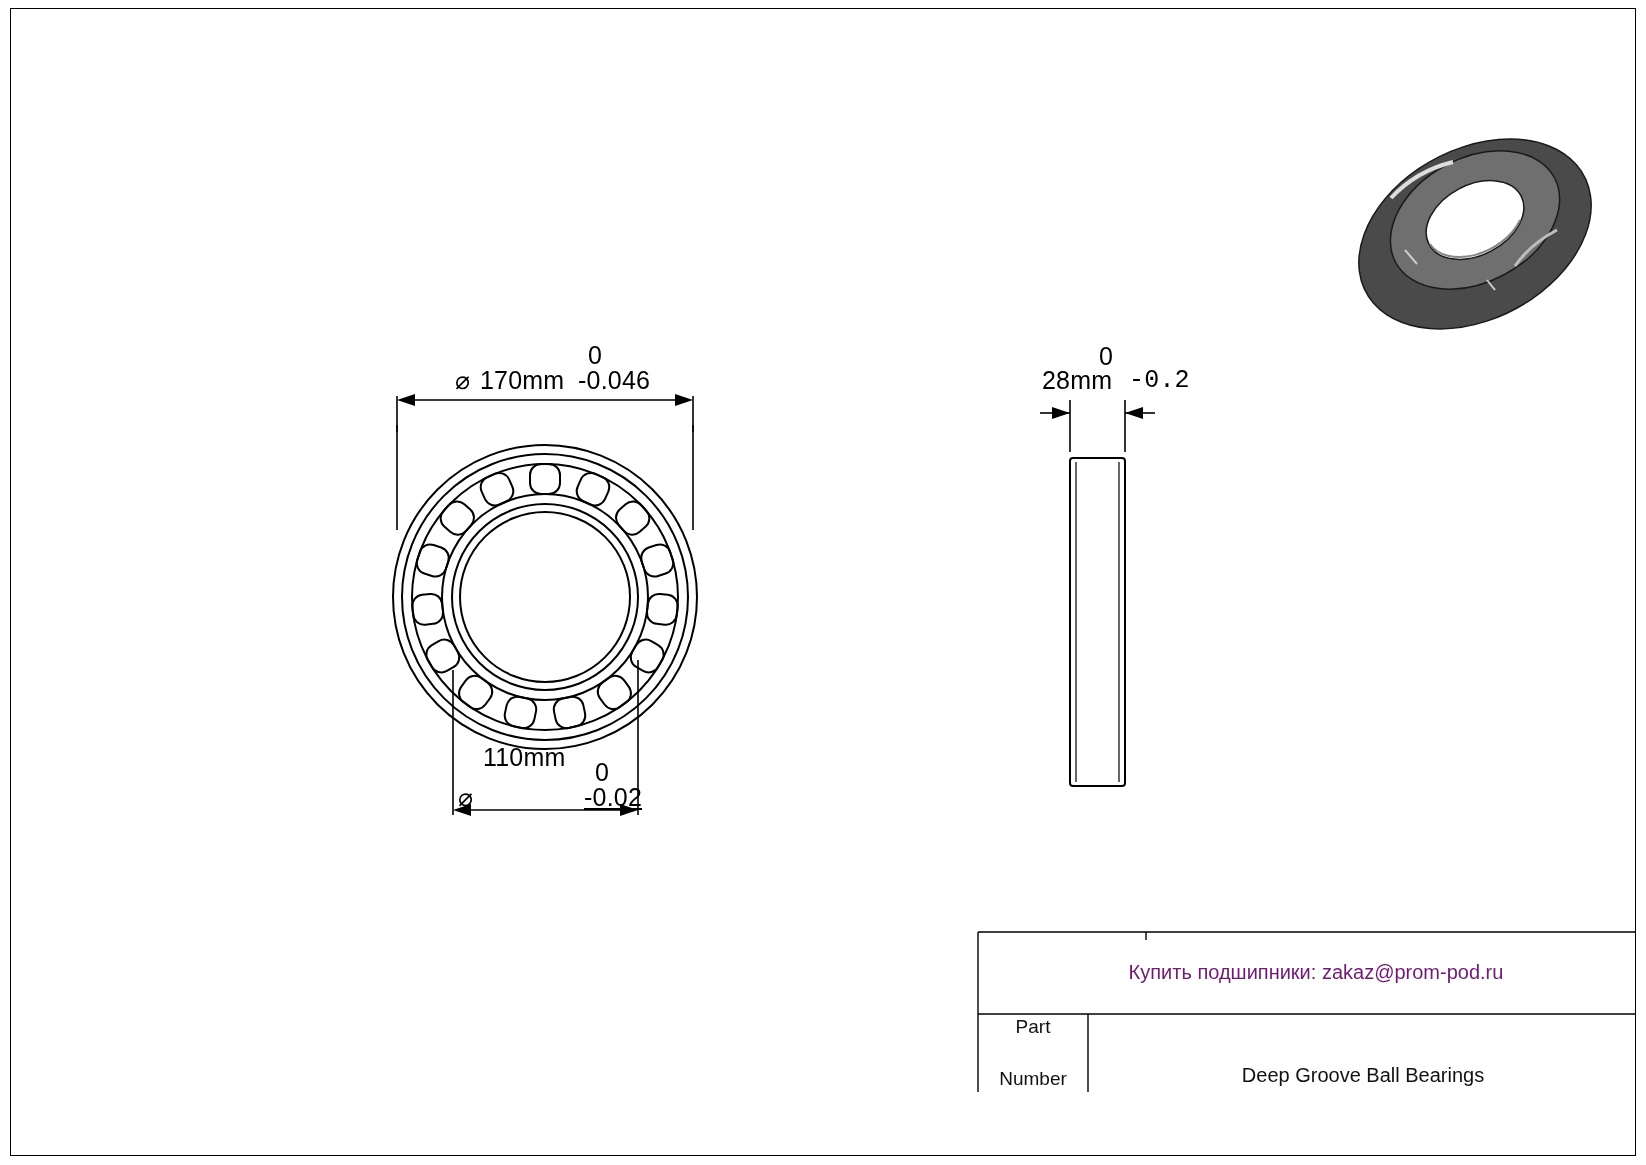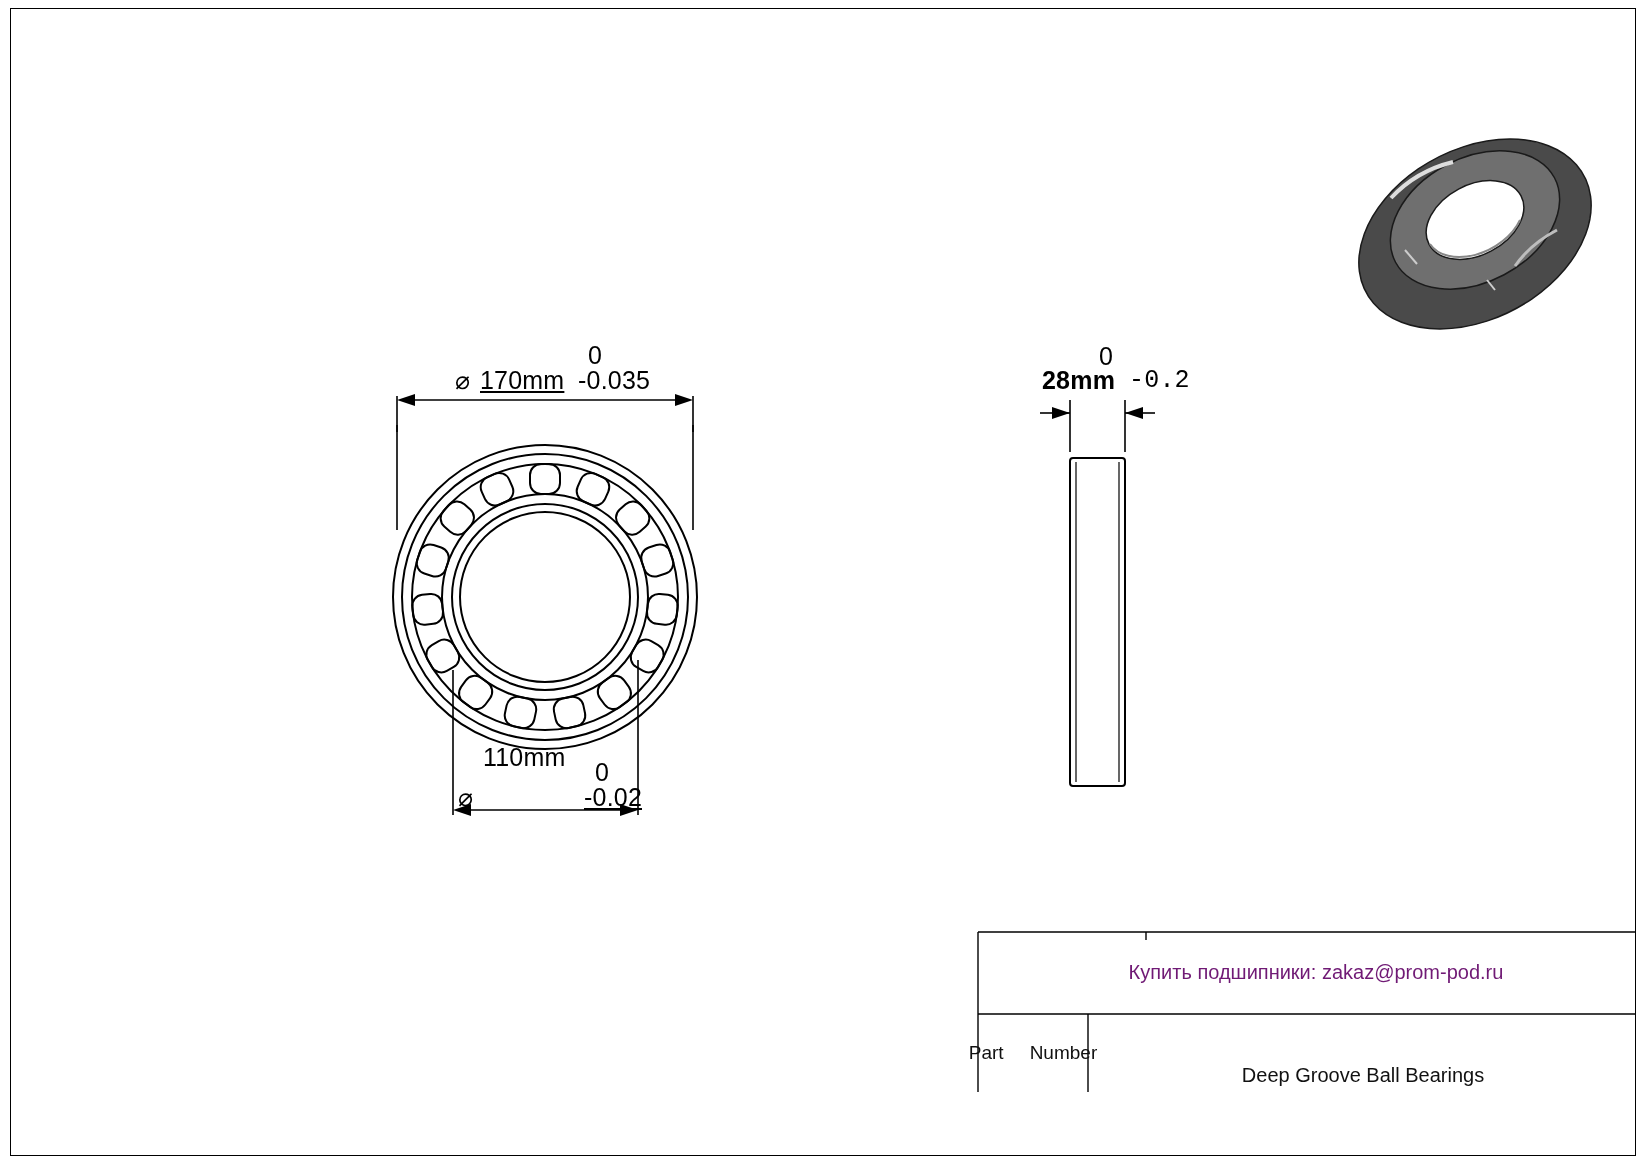--- a/index.html
+++ b/index.html
@@ -64,21 +64,21 @@
     font-size: 20px;
     color: #701a75;
   }
   .tb-partlabel {
     position: absolute;
     left: 0;
     top: 82px;
     width: 110px;
     height: 78px;
     display: flex;
-    flex-direction: row;
+    flex-direction: column;
     align-items: center;
     justify-content: center;
     font-size: 19px;
     line-height: 26px;
     color: #111111;
     gap: 26px;
   }
   .tb-partnumber {
     position: absolute;
     left: 112px;
@@ -244,30 +244,30 @@
         <line x1="978" y1="1014" x2="1636" y2="1014"></line>
         <line x1="978" y1="932" x2="978" y2="1092"></line>
         <line x1="1088" y1="1014" x2="1088" y2="1092"></line>
         <line x1="1146" y1="932" x2="1146" y2="940"></line>
       </g>
     </g>
   </svg>
 
   <div class="dimtext" style="left:588px; top:341px;">0</div>
   <div class="dimtext" style="left:455px; top:366px;">⌀</div>
-  <div class="dimtext" style="left:480px; top:366px;text-decoration:underline;">170mm</div>
-  <div class="dimtext" style="left:578px; top:366px;">-0.035</div>
+  <div class="dimtext" style="left:480px; top:366px;">170mm</div>
+  <div class="dimtext" style="left:578px; top:366px;">-0.046</div>
 
   <div class="dimtext" style="left:595px; top:758px;">0</div>
   <div class="dimtext" style="left:458px; top:783px;">⌀</div>
   <div class="dimtext" style="left:483px; top:743px;">110mm</div>
   <div class="dimtext" style="left:584px; top:783px;text-decoration:underline;">-0.02</div>
 
   <div class="dimtext" style="left:1099px; top:342px;">0</div>
-  <div class="dimtext" style="left:1042px; top:366px;font-weight:bold;">28mm</div>
+  <div class="dimtext" style="left:1042px; top:366px;">28mm</div>
   <div class="dimtext" style="left:1129px; top:366px;font-family:Liberation Mono, monospace;">-0.2</div>
 
   <div id="titleblock">
     <div class="tb-email">Купить подшипники: zakaz@prom-pod.ru</div>
     <div class="tb-partlabel">
       <span>Part</span>
       <span>Number</span>
     </div>
     <div class="tb-desc">Deep Groove Ball Bearings</div>
   </div>

